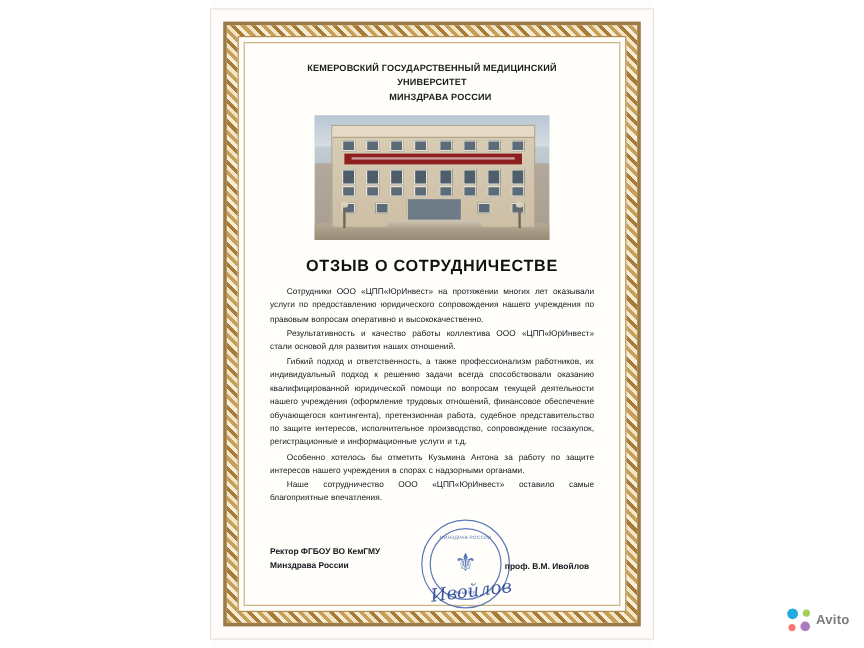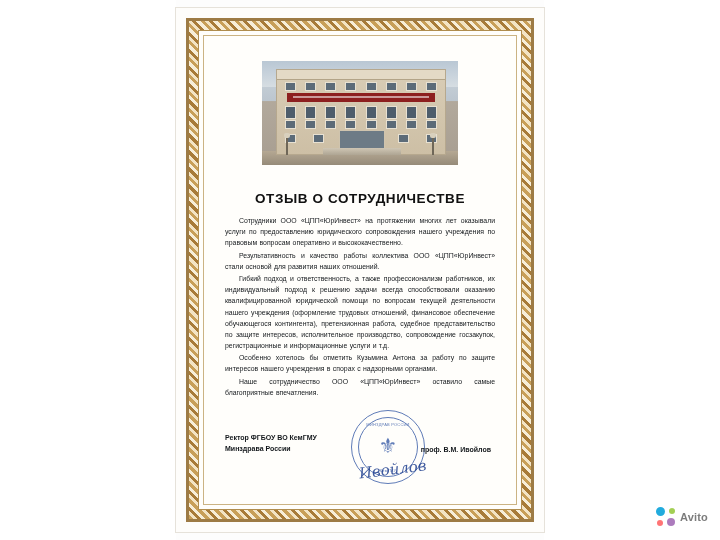--- a/index.html
+++ b/index.html
@@ -184,21 +184,21 @@
     border-radius: 2px;
   }
 
   
   .doc-heading {
     text-align: center;
     font-size: 13.5px;
     font-weight: bold;
     color: #111;
     letter-spacing: 0.6px;
-    margin: 26px 0 9px;
+    margin: 14px 0 9px;
   }
 
   
   .body-text p {
     margin: 0 0 1px;
     font-size: 6.9px;
     line-height: 1.62;
     color: #14181c;
     text-align: justify;
     text-indent: 14px;
@@ -311,20 +311,24 @@
   <div class="gutter-left"></div>
   <div class="gutter-right"></div>
 
   <div class="doc">
     <div class="ornament-outer">
       <div class="ornament-inner">
         <div class="ornament-thin"></div>
 
         <div class="content">
 
+          <div class="org-title">
+            <span>КЕМЕРОВСКИЙ ГОСУДАРСТВЕННЫЙ МЕДИЦИНСКИЙ УНИВЕРСИТЕТ</span>
+            <span class="line2">МИНЗДРАВА РОССИИ</span>
+          </div>
 
           <div class="photo-wrap">
             <div class="photo">
               <div class="sky"></div>
               <div class="ground"></div>
               <div class="bld">
                 <div class="cornice"></div>
                 <div class="win-row r1">
                   <span class="win"></span>
                   <span class="win"></span>

